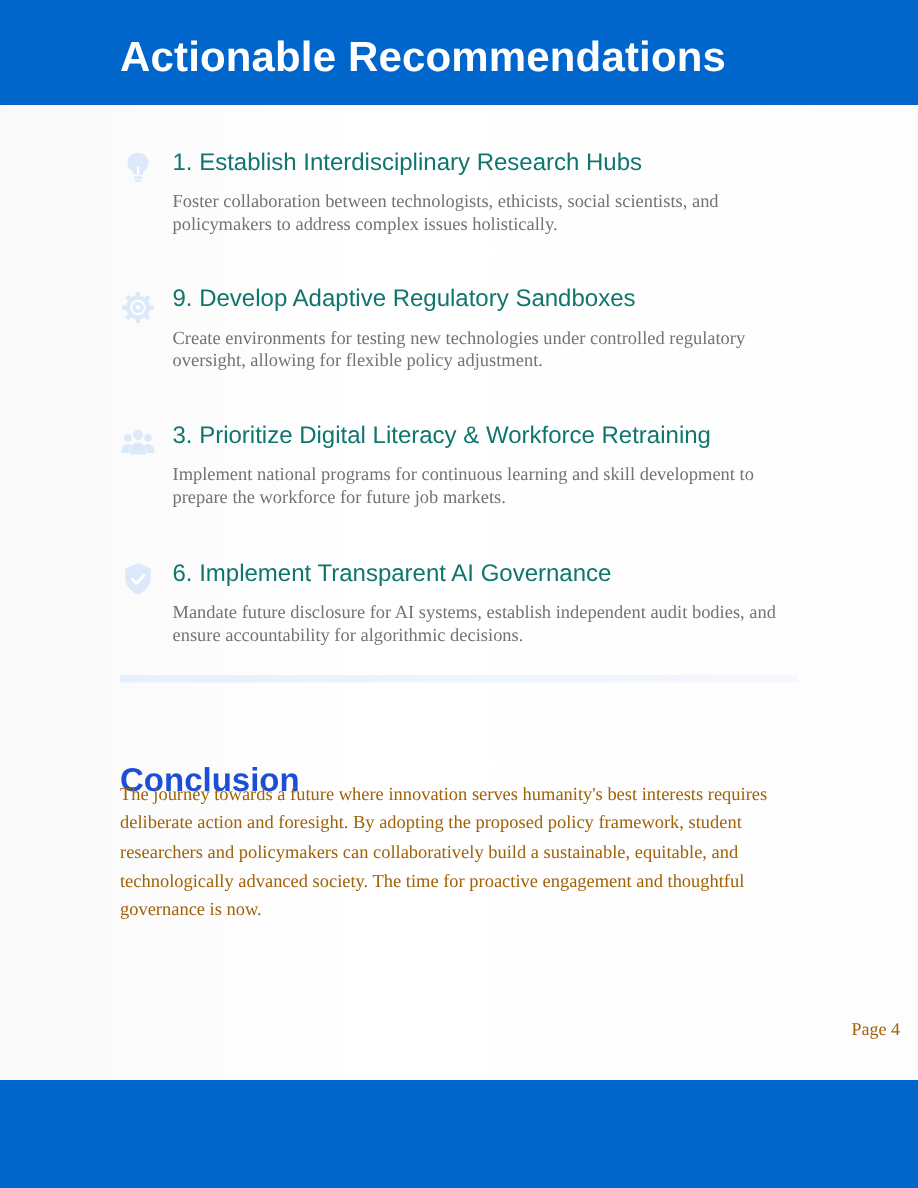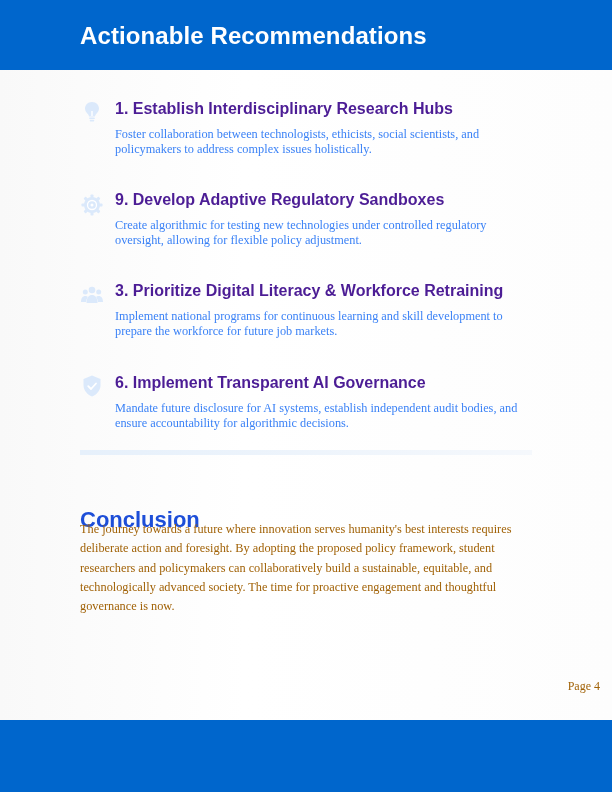--- a/index.html
+++ b/index.html
@@ -10,43 +10,43 @@
       font-family: "Liberation Serif", serif;
       color: #222;
     }
     .header {
       position: absolute; left: 0; top: 0; width: 612px; height: 70px;
       background: #0066cc;
     }
     .header-title {
       position: absolute; left: 80px; top: 22px;
       font-family: "Liberation Sans", sans-serif;
-      font-weight: bold; font-size: 24px; color: #ffffff;
+      font-weight: bold; font-size: 28px; color: #ffffff;
       letter-spacing: 0.1px;
     }
     .content-bg {
       position: absolute; left: 0; top: 70px; width: 612px; height: 650px;
       background: linear-gradient(to right, #f9f9f9 0%, #ffffff 40%, #fdfdfd 100%);
     }
     .rec {
       position: absolute; left: 80px; width: 460px;
     }
     .rec-icon {
       position: absolute; left: 0; top: 0; width: 24px; height: 24px;
     }
     .rec-title {
       position: absolute; left: 35px; top: 0;
       font-family: "Liberation Sans", sans-serif;
-      font-weight: bold; font-size: 16px; color: #4c1d95;
+      font-weight: normal; font-size: 16px; color: #0f766e;
       white-space: nowrap;
     }
     .rec-desc {
       position: absolute; left: 35px; top: 27px; width: 420px;
       font-family: "Liberation Serif", serif;
-      font-size: 12.3px; line-height: 14.5px; color: #3b82f6;
+      font-size: 12.3px; line-height: 14.5px; color: #737373;
     }
     .divider {
       position: absolute; left: 80px; top: 450px; width: 452px; height: 5px;
       background: linear-gradient(to right, #e6f0fb, #f5f8fc);
     }
     .conclusion-title {
       position: absolute; left: 80px; top: 507px;
       font-family: "Liberation Sans", sans-serif;
       font-weight: bold; font-size: 22px; color: #1d4ed8;
     }
@@ -99,21 +99,21 @@
         <rect x="10.5" y="1.5" width="3" height="4" rx="0.8" transform="rotate(45 12 12)"></rect>
         <rect x="10.5" y="1.5" width="3" height="4" rx="0.8" transform="rotate(-45 12 12)"></rect>
         <rect x="10.5" y="18.5" width="3" height="4" rx="0.8" transform="rotate(45 12 12)"></rect>
         <rect x="10.5" y="18.5" width="3" height="4" rx="0.8" transform="rotate(-45 12 12)"></rect>
       </g>
       <circle cx="12" cy="12" r="4.5" fill="none" stroke="#ffffff" stroke-width="1.3"></circle>
       <circle cx="12" cy="12" r="1.5" fill="#ffffff"></circle>
     </svg>
   </span>
   <div class="rec-title">9. Develop Adaptive Regulatory Sandboxes</div>
-  <div class="rec-desc">Create algorithmic for testing new technologies under controlled regulatory oversight, allowing for flexible policy adjustment.</div>
+  <div class="rec-desc">Create environments for testing new technologies under controlled regulatory oversight, allowing for flexible policy adjustment.</div>
 </div>
 
 <div class="rec" style="top:282px;">
   <span class="rec-icon" style="top:1px;">
     <svg width="24" height="24" viewBox="0 0 24 24">
       <g fill="#dbe9fb">
         <circle cx="12" cy="7" r="3.3"></circle>
         <circle cx="5.3" cy="9" r="2.5"></circle>
         <circle cx="18.7" cy="9" r="2.5"></circle>
         <path d="M6.5 20 C6.5 14.5 9 12 12 12 C15 12 17.5 14.5 17.5 20 Z"></path>

